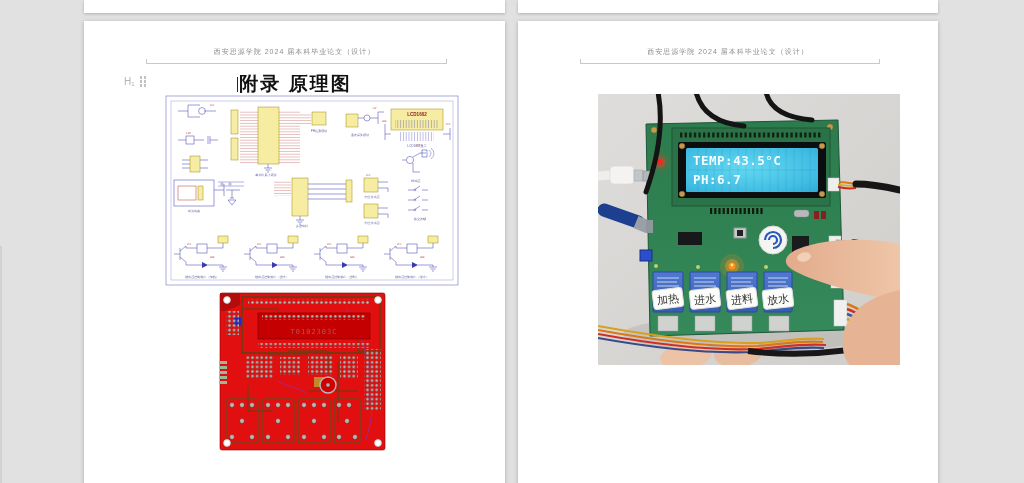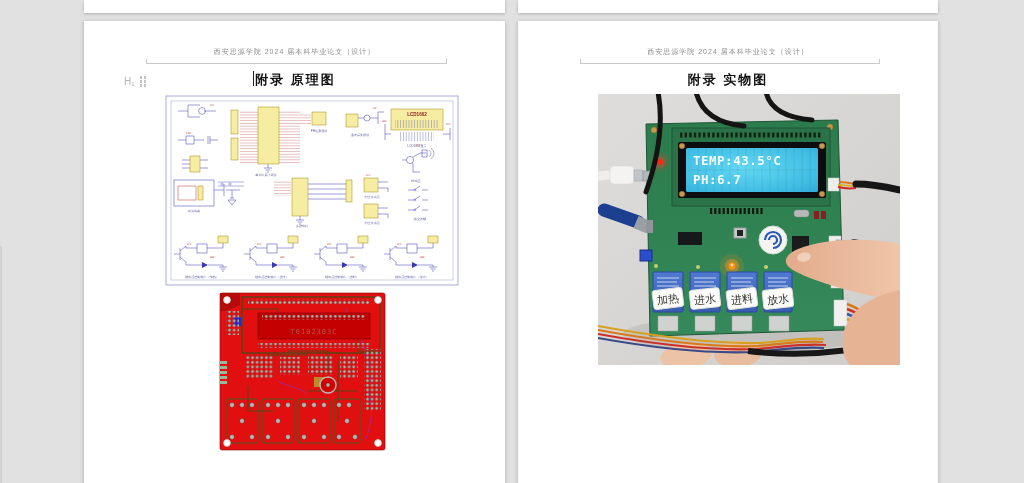--- a/index.html
+++ b/index.html
@@ -15,21 +15,21 @@
   #page-left{left:84px;width:421px;}
   #page-right{left:518px;width:420px;}
   .page-header{position:absolute;top:26px;left:0;right:0;text-align:center;
                font-size:7px;color:#8d8d8d;letter-spacing:1px;white-space:nowrap;}
   .header-rule{position:absolute;top:42px;left:62px;right:58px;height:0;
                border-top:1px solid #c9c9c9;}
   .header-rule::before,.header-rule::after{content:"";position:absolute;top:-5px;
                width:1px;height:5px;background:#c9c9c9;}
   .header-rule::before{left:0;} .header-rule::after{right:0;}
   .doc-title{position:absolute;top:50px;left:0;right:0;text-align:center;
-             font-size:13px;font-weight:700;color:#111;letter-spacing:2px;margin:0;}
+             font-size:19px;font-weight:700;color:#111;letter-spacing:2px;margin:0;}
   .cursor{display:inline-block;width:1px;height:15px;background:#222;
           vertical-align:-2px;margin-right:1px;}
   .figure{position:absolute;}
   #schematic-figure{left:80px;top:73px;width:296px;height:193px;}
   #pcb-figure{left:134px;top:270px;width:170px;height:162px;}
   #photo-figure{left:80px;top:73px;width:302px;height:271px;}
   #margin-tools{position:absolute;left:108px;top:76px;display:flex;
                 align-items:center;gap:5px;}
   #heading-badge{font-size:10px;color:#b3b3b3;padding-left:16px;}
   #drag-handle{display:grid;grid-template-columns:2.5px 2.5px;
@@ -281,21 +281,20 @@
         <span></span>
         <span></span>
         <span></span>
         <span></span>
     </span>
   </div>
 
   <div id="page-right" class="page">
     <div class="page-header">西安思源学院 2024 届本科毕业论文（设计）</div>
     <div class="header-rule"></div>
-    <h1 class="doc-title"><span>附录 实物图</span></h1>
 
     <svg id="photo-figure" class="figure" viewBox="0 0 302 271">
       <defs>
         <linearGradient id="gDesk" x1="0" y1="0" x2="1" y2="1">
           <stop offset="0" stop-color="#dedddb"></stop>
             <stop offset="1" stop-color="#cfcecb"></stop>
         </linearGradient>
         <linearGradient id="gBoard" x1="0" y1="0" x2="0" y2="1">
           <stop offset="0" stop-color="#2c7b4c"></stop>
             <stop offset="1" stop-color="#35895a"></stop>

